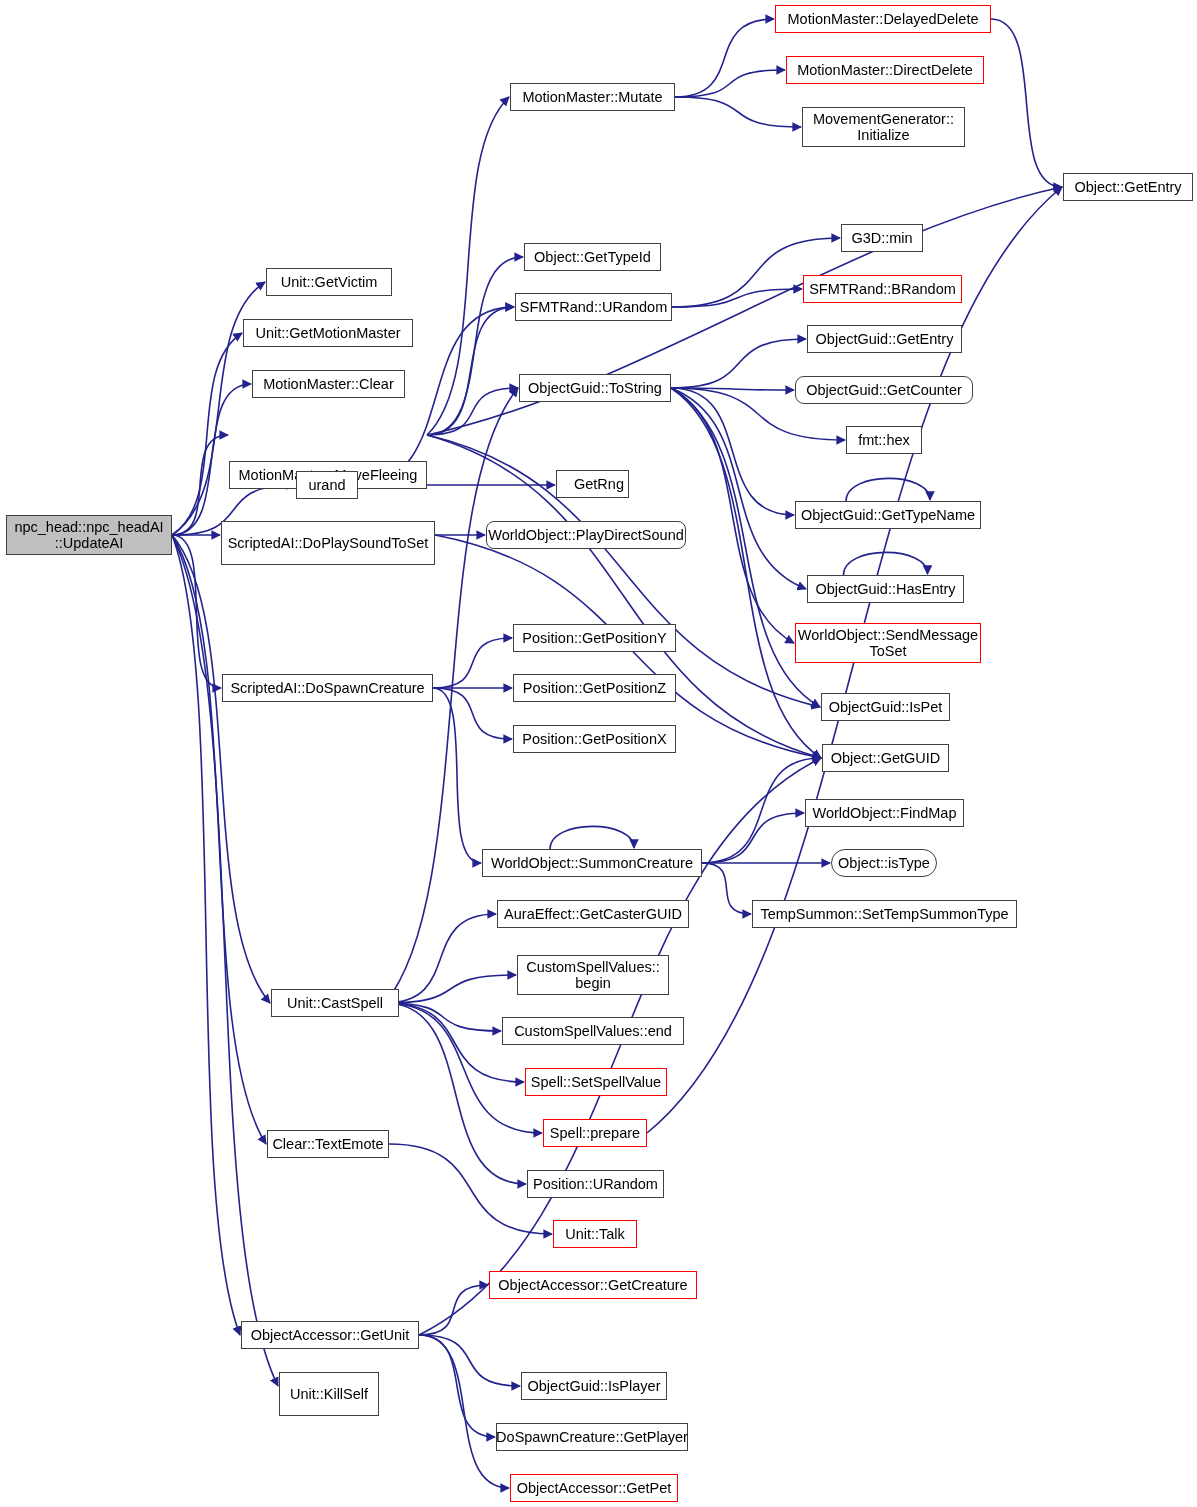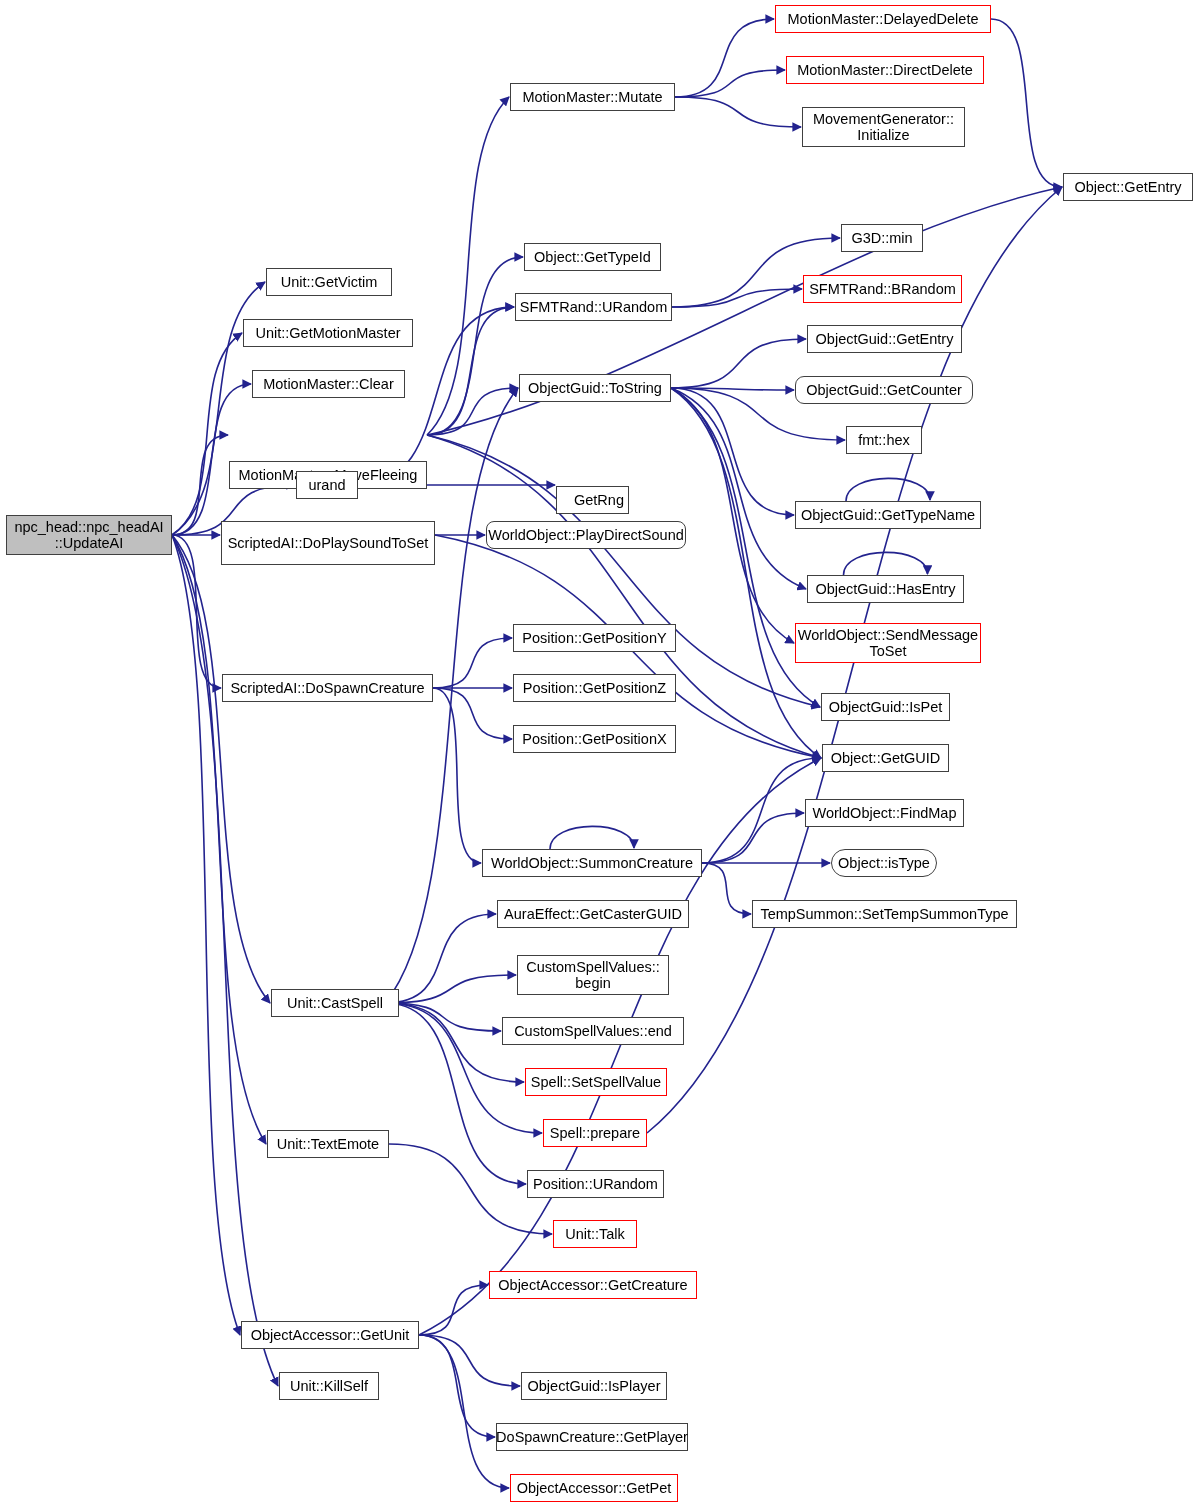--- a/index.html
+++ b/index.html
@@ -126,28 +126,28 @@
       <div class="node current" style="left: 6px; top: 515px; width: 166px; height: 40px;">npc_head::npc_headAI
 ::UpdateAI</div>
       <div class="node" style="left: 266px; top: 268px; width: 126px; height: 28px;">Unit::GetVictim</div>
       <div class="node" style="left: 243px; top: 319px; width: 170px; height: 28px;">Unit::GetMotionMaster</div>
       <div class="node" style="left: 252px; top: 370px; width: 153px; height: 28px;">MotionMaster::Clear</div>
       <div class="node" style="left: 229px; top: 421px; width: 198px; height: 28px; margin-top: 40px;">MotionMaster::MoveFleeing</div>
       <div class="node" style="left: 296px; top: 471px; width: 62px; height: 28px;">urand</div>
       <div class="node" style="left: 221px; top: 521px; width: 214px; height: 44px;">ScriptedAI::DoPlaySoundToSet</div>
       <div class="node" style="left: 222px; top: 674px; width: 211px; height: 28px;">ScriptedAI::DoSpawnCreature</div>
       <div class="node" style="left: 271px; top: 989px; width: 128px; height: 28px;">Unit::CastSpell</div>
-      <div class="node" style="left: 267px; top: 1130px; width: 122px; height: 28px;">Unit::TextEmote</div>
+      <div class="node" style="left: 267px; top: 1130px; width: 122px; height: 28px;">Clear::TextEmote</div>
       <div class="node" style="left: 241px; top: 1321px; width: 178px; height: 28px;">ObjectAccessor::GetUnit</div>
-      <div class="node" style="left: 279px; top: 1372px; width: 100px; height: 28px;">Unit::KillSelf</div>
+      <div class="node" style="left: 279px; top: 1372px; width: 100px; height: 44px;">Unit::KillSelf</div>
       <div class="node" style="left: 510px; top: 83px; width: 165px; height: 28px;">MotionMaster::Mutate</div>
       <div class="node" style="left: 524px; top: 243px; width: 137px; height: 28px;">Object::GetTypeId</div>
       <div class="node" style="left: 515px; top: 293px; width: 157px; height: 28px;">SFMTRand::URandom</div>
       <div class="node" style="left: 519px; top: 374px; width: 152px; height: 28px;">ObjectGuid::ToString</div>
-      <div class="node" style="left: 556px; top: 486px; width: 73px; height: 28px; padding-left: 16px;">GetRng</div>
+      <div class="node" style="left: 556px; top: 470px; width: 73px; height: 28px; padding-left: 16px;">GetRng</div>
       <div class="node" style="left: 486px; top: 521px; width: 200px; height: 28px; border-radius: 8px;">WorldObject::PlayDirectSound</div>
       <div class="node" style="left: 513px; top: 624px; width: 163px; height: 28px;">Position::GetPositionY</div>
       <div class="node" style="left: 513px; top: 674px; width: 163px; height: 28px;">Position::GetPositionZ</div>
       <div class="node" style="left: 513px; top: 725px; width: 163px; height: 28px;">Position::GetPositionX</div>
       <div class="node" style="left: 482px; top: 849px; width: 220px; height: 28px;">WorldObject::SummonCreature</div>
       <div class="node" style="left: 497px; top: 900px; width: 192px; height: 28px;">AuraEffect::GetCasterGUID</div>
       <div class="node" style="left: 517px; top: 955px; width: 152px; height: 40px;">CustomSpellValues::
 begin</div>
       <div class="node" style="left: 502px; top: 1017px; width: 182px; height: 28px;">CustomSpellValues::end</div>
       <div class="node red" style="left: 525px; top: 1068px; width: 142px; height: 28px;">Spell::SetSpellValue</div>

